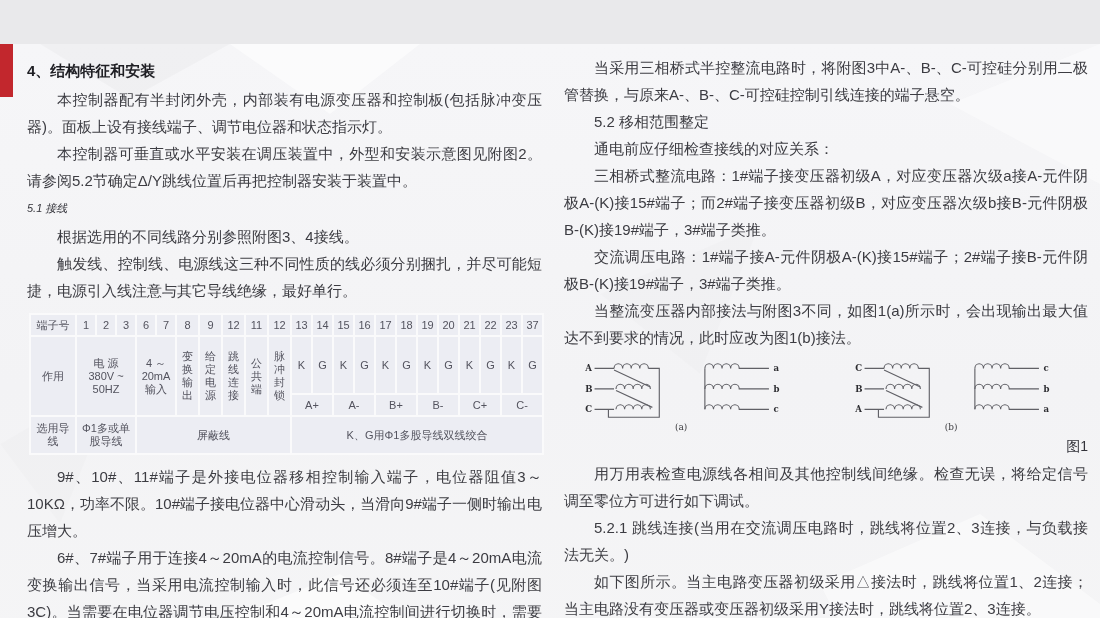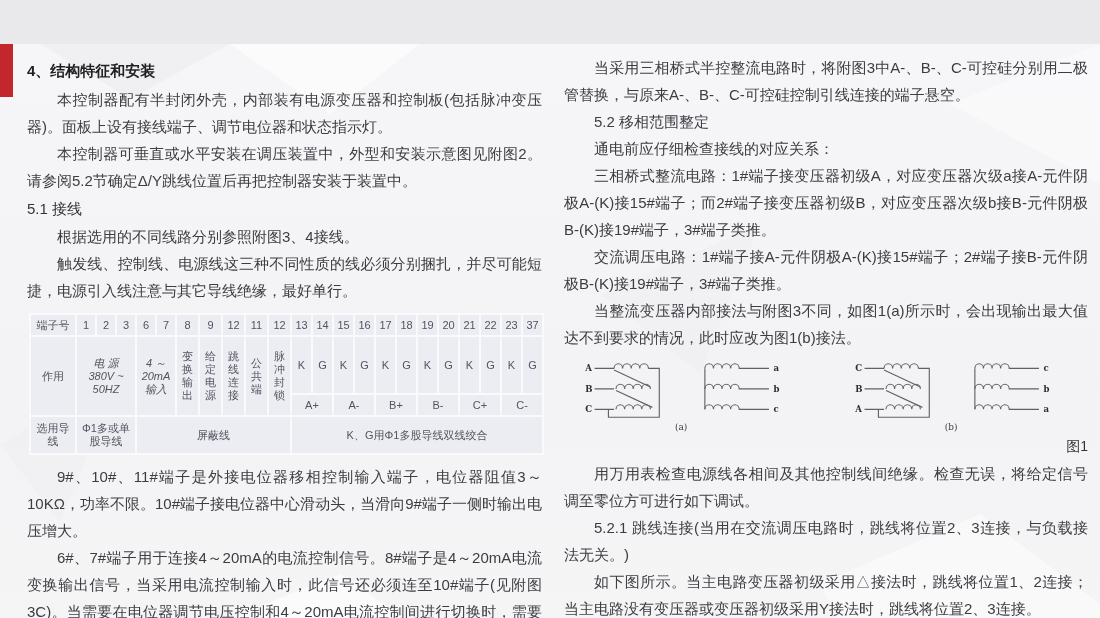--- a/index.html
+++ b/index.html
@@ -9,29 +9,29 @@
     font-family:"Liberation Sans",sans-serif;color:#3c3c42;margin-top:44px;
   }
   .bg-tex{position:absolute;left:0;top:0;width:1100px;height:618px;pointer-events:none;}
   .red-bar{position:absolute;left:0;top:0;width:13px;height:53px;background:#c2272d;}
   .col{position:absolute;}
   .col-left{left:27px;top:12px;width:515px;}
   .col-right{left:564px;top:10px;width:524px;}
   p{margin:0;font-size:15px;line-height:27px;text-align:justify;color:#3c3c42;}
   .indent{text-indent:2em;}
   h2{font-size:15px;font-weight:bold;margin:0;line-height:30px;color:#1f1f24;}
-  .subhead{font-size:15px;line-height:29px;color:#33333a;}
+  .subhead{font-size:11px;line-height:29px;color:#33333a;font-style:italic;}
 
   table.term{border-collapse:collapse;table-layout:fixed;width:512px;margin:9px 0 8px 2px;}
   table.term th,table.term td{
     background:#ecedf3;border:2px solid #fafafb;font-size:11px;font-weight:normal;
     color:#53535e;text-align:center;vertical-align:middle;padding:1px;
     word-break:break-all;line-height:13px;overflow:hidden;
   }
-  table.term .pre{white-space:pre-line;font-style:italic;}
+  table.term .pre{white-space:pre-line;}
   tr.r-num{height:22px;} tr.r-func{height:58px;} tr.r-phase{height:22px;} tr.r-wire{height:38px;}
 
   .figure-block{margin-top:4px;}
   .figrow{display:flex;justify-content:center;gap:52px;margin:4px 0 0 0;}
   .winding{display:block;}
   .winding path{fill:none;stroke:#606066;stroke-width:3.4;}
   .winding text{font-family:"DejaVu Serif",serif;font-size:26px;font-weight:bold;fill:#2c2c30;}
   .winding text.cap{font-family:"DejaVu Serif",serif;font-size:27px;font-weight:normal;fill:#38383c;}
   .figcap{text-align:right;font-size:14px;line-height:20px;color:#33333a;margin:2px 0 4px 0;}
 </style>

